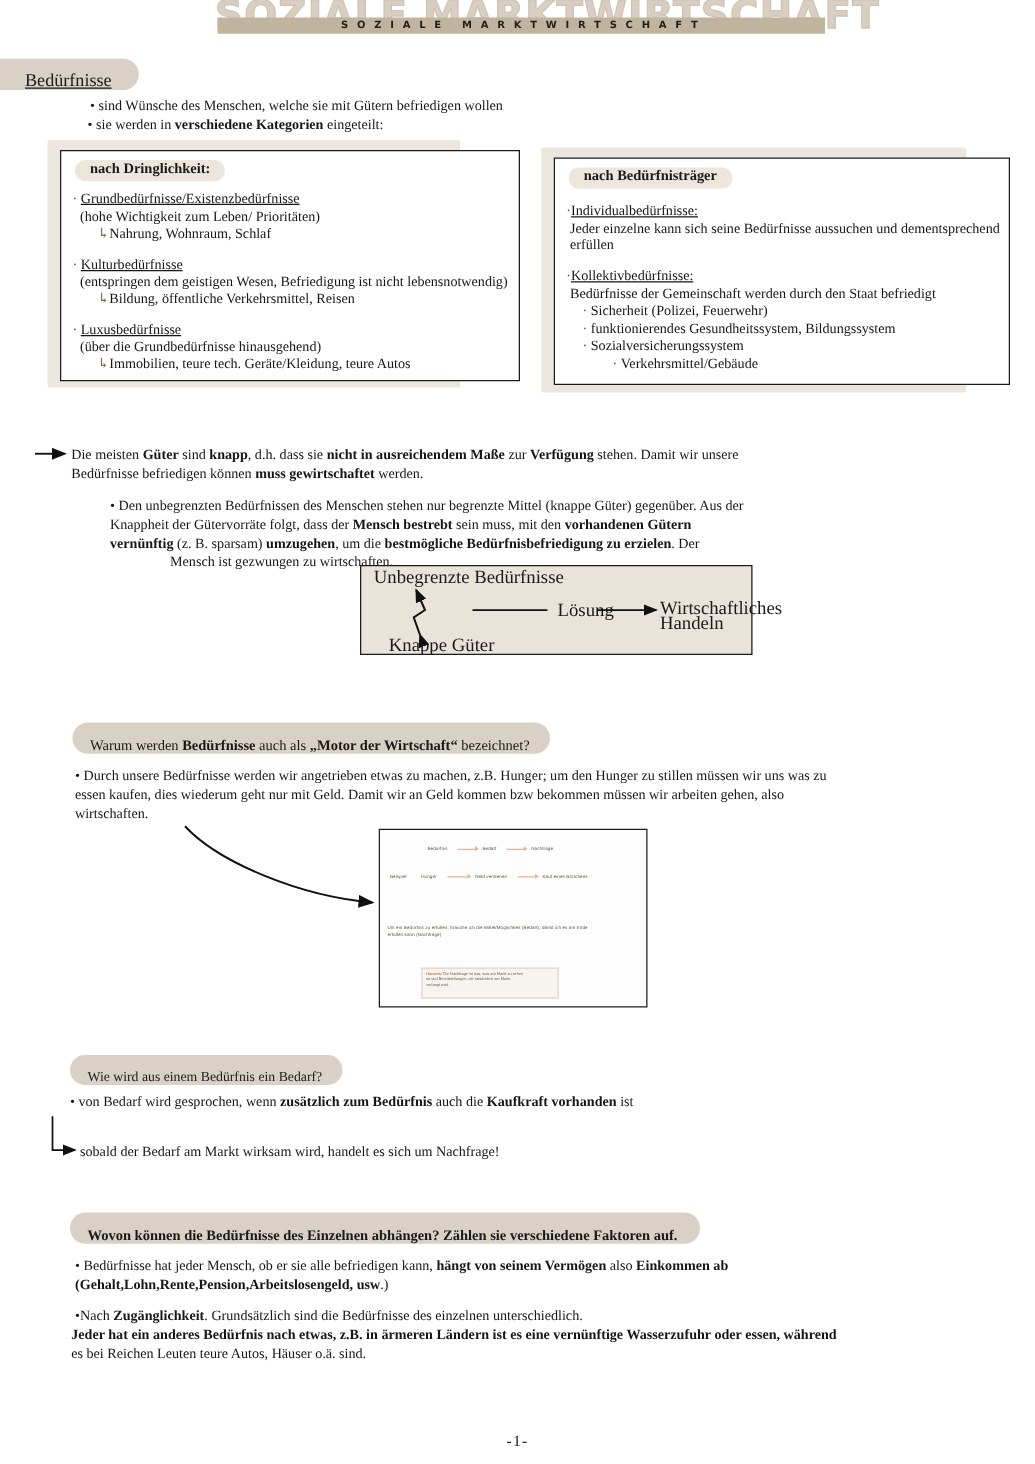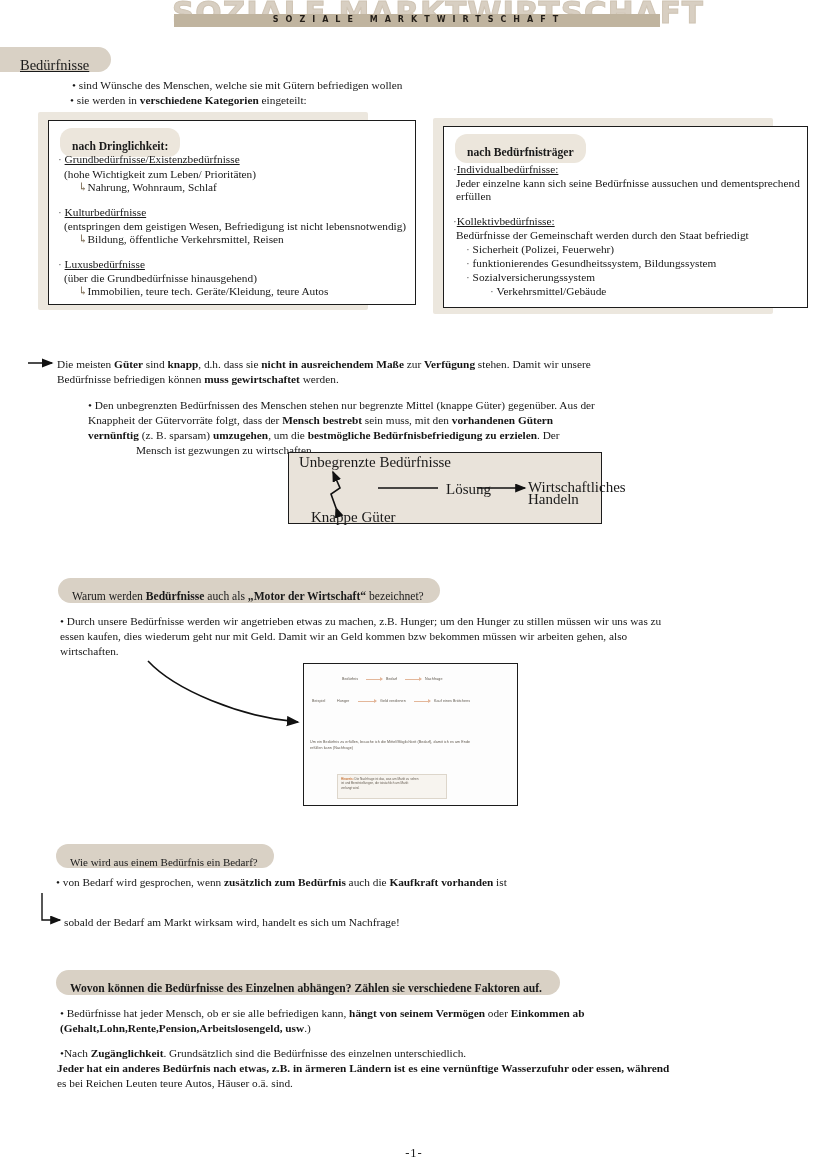--- a/index.html
+++ b/index.html
@@ -102,21 +102,21 @@
   .box {
     position: absolute;
     border: 1.6px solid #1c1c1c;
     background: #ffffff;
     box-sizing: border-box;
   }
   .boxhead {
     position: absolute;
     background: #ece6dc;
     border-radius: 12px;
-    padding: 12px 12px 4px 12px;
+    padding: 0 12px 4px 12px;
     font-weight: bold;
     font-size: 11.6px;
     white-space: nowrap;
   }
   .u { text-decoration: underline; }
 
   
   .diagbox {
     position: absolute;
     background: #e9e3da;
@@ -330,21 +330,21 @@
   <div class="txt" style="left:56px; top:875px; width:700px;">
     <span>• von Bedarf wird gesprochen, wenn </span><b>zusätzlich zum Bedürfnis</b><span> auch die </span><b>Kaufkraft vorhanden</b><span> ist</span>
   </div>
   <div class="txt" style="left:64px; top:915px; width:700px;">sobald der Bedarf am Markt wirksam wird, handelt es sich um Nachfrage!</div>
 
   <div class="pill pill-round" style="left:56px; top:970px; height:25px; padding-left:14px; padding-right:18px;">
     <span class="pill-label" style="font-size:11.6px; font-weight:bold;">Wovon können die Bedürfnisse des Einzelnen abhängen? Zählen sie verschiedene Faktoren auf.</span>
   </div>
 
   <div class="txt" style="left:60px; top:1006px; width:700px;">
-    <span>• Bedürfnisse hat jeder Mensch, ob er sie alle befriedigen kann, </span><b>hängt von seinem Vermögen</b><span> oder </span><b>Einkommen ab</b>
+    <span>• Bedürfnisse hat jeder Mensch, ob er sie alle befriedigen kann, </span><b>hängt von seinem Vermögen</b><span> also </span><b>Einkommen ab</b>
   </div>
   <div class="txt" style="left:60px; top:1046px; width:700px;">
     <span>•Nach </span><b>Zugänglichkeit</b><span>. Grundsätzlich sind die Bedürfnisse des einzelnen unterschiedlich.</span>
   </div>
 
   <div class="txt" style="left:60px; top:1021px; width:700px;">
     <b>(</b><b>Gehalt,Lohn,Rente,Pension,Arbeitslosengeld, usw</b><span>.)</span>
   </div>
   <div class="txt" style="left:57px; top:1061px; width:700px;font-weight:bold;">Jeder hat ein anderes Bedürfnis nach etwas, z.B. in ärmeren Ländern ist es eine vernünftige Wasserzufuhr oder essen, während</div>
   <div class="txt" style="left:57px; top:1076px; width:700px;">es bei Reichen Leuten teure Autos, Häuser o.ä. sind.</div>

